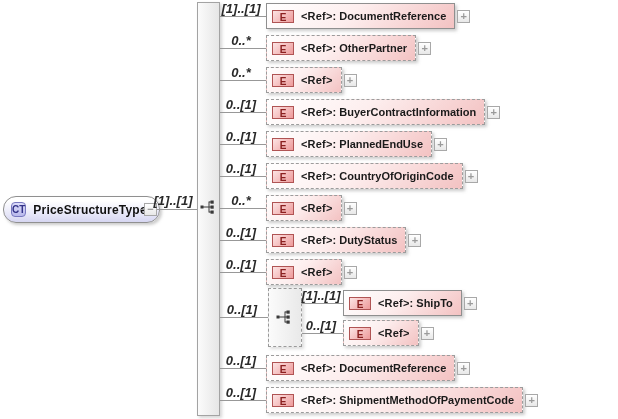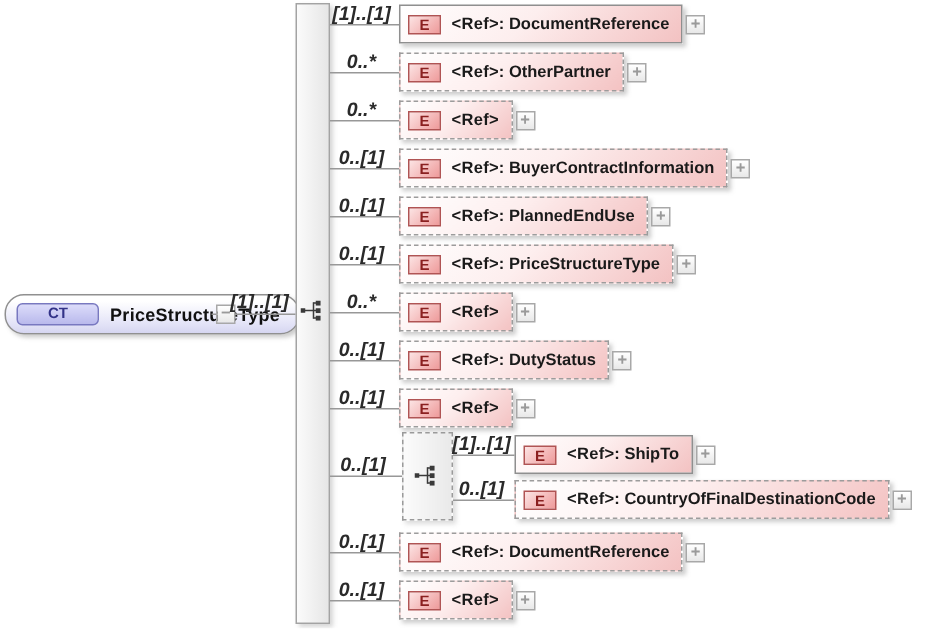--- a/index.html
+++ b/index.html
@@ -58,21 +58,21 @@
   }
   
   .rootnode{
     position:absolute;left:3px;top:196px;height:27px;box-sizing:border-box;
     display:inline-flex;align-items:center;gap:7px;padding:0 12px 0 7px;
     border:1px solid #909090;border-radius:13px;cursor:pointer;
     background:linear-gradient(#ffffff 15%,#e6e6f8 70%,#d6d6f1 100%);
     box-shadow:2px 2px 3px rgba(110,110,110,.35);
   }
   .ctbadge{
-    display:inline-block;padding:1px 20px;border:1px solid #7878c0;border-radius:4px;
+    display:inline-block;padding:1px 0;border:1px solid #7878c0;border-radius:4px;
     background:linear-gradient(#dcdcfa,#b9b9ec);
     font-size:10px;font-weight:bold;color:#333388;line-height:11px;
   }
   .rootlabel{font-size:12px;font-weight:bold;color:#111;letter-spacing:.2px;}
 </style>
 </head>
 <body>
 
 <div id="canvas">
 
@@ -134,21 +134,21 @@
         <span class="nameLbl">: PlannedEndUse</span>
       </div>
       <div class="pm">+</div>
     </div>
     <div class="hline" style="left: 220px; top: 176px; width: 46px;"></div>
     <div class="card" style="left: 220px; top: 164px; width: 42px;">0..[1]</div>
     <div class="rowwrap" style="left: 266px; top: 163px;">
       <div class="box optional">
         <span class="ebadge">E</span>
         <span class="refLbl">&lt;Ref&gt;</span>
-        <span class="nameLbl">: PriceStructureType</span>
+        <span class="nameLbl">: CountryOfOriginCode</span>
       </div>
       <div class="pm">+</div>
     </div>
     <div class="hline" style="left: 220px; top: 208px; width: 46px;"></div>
     <div class="card" style="left: 220px; top: 196px; width: 42px;">0..*</div>
     <div class="rowwrap" style="left: 266px; top: 195px;">
       <div class="box optional">
         <span class="ebadge">E</span>
         <span class="refLbl">&lt;Ref&gt;</span>
       </div>
@@ -196,40 +196,40 @@
         <span class="nameLbl">: ShipTo</span>
       </div>
       <div class="pm">+</div>
     </div>
     <div class="hline" style="left: 302px; top: 333px; width: 41px;"></div>
     <div class="card" style="left: 300px; top: 321px; width: 42px;">0..[1]</div>
     <div class="rowwrap" style="left: 343px; top: 320px;">
       <div class="box optional">
         <span class="ebadge">E</span>
         <span class="refLbl">&lt;Ref&gt;</span>
-        <span class="nameLbl">: CountryOfFinalDestinationCode</span>
       </div>
       <div class="pm">+</div>
     </div>
     <div class="hline" style="left: 220px; top: 368px; width: 46px;"></div>
     <div class="card" style="left: 220px; top: 356px; width: 42px;">0..[1]</div>
     <div class="rowwrap" style="left: 266px; top: 355px;">
       <div class="box optional">
         <span class="ebadge">E</span>
         <span class="refLbl">&lt;Ref&gt;</span>
         <span class="nameLbl">: DocumentReference</span>
       </div>
       <div class="pm">+</div>
     </div>
     <div class="hline" style="left: 220px; top: 400px; width: 46px;"></div>
     <div class="card" style="left: 220px; top: 388px; width: 42px;">0..[1]</div>
     <div class="rowwrap" style="left: 266px; top: 387px;">
       <div class="box optional">
         <span class="ebadge">E</span>
         <span class="refLbl">&lt;Ref&gt;</span>
+        <span class="nameLbl">: ShipmentMethodOfPaymentCode</span>
       </div>
       <div class="pm">+</div>
     </div>
     <svg class="glyph" viewBox="0 0 20 16" style="left: 199px; top: 199px; position: absolute;">
     <rect x="1.5" y="6.5" width="3" height="3" fill="#3a3a3a"></rect>
     <line x1="3" y1="8" x2="10" y2="8" stroke="#3a3a3a" stroke-width="1"></line>
     <line x1="10" y1="2.5" x2="10" y2="13.5" stroke="#3a3a3a" stroke-width="1"></line>
     <line x1="10" y1="3" x2="12" y2="3" stroke="#3a3a3a" stroke-width="1"></line>
     <line x1="10" y1="8" x2="12" y2="8" stroke="#3a3a3a" stroke-width="1"></line>
     <line x1="10" y1="13" x2="12" y2="13" stroke="#3a3a3a" stroke-width="1"></line>

